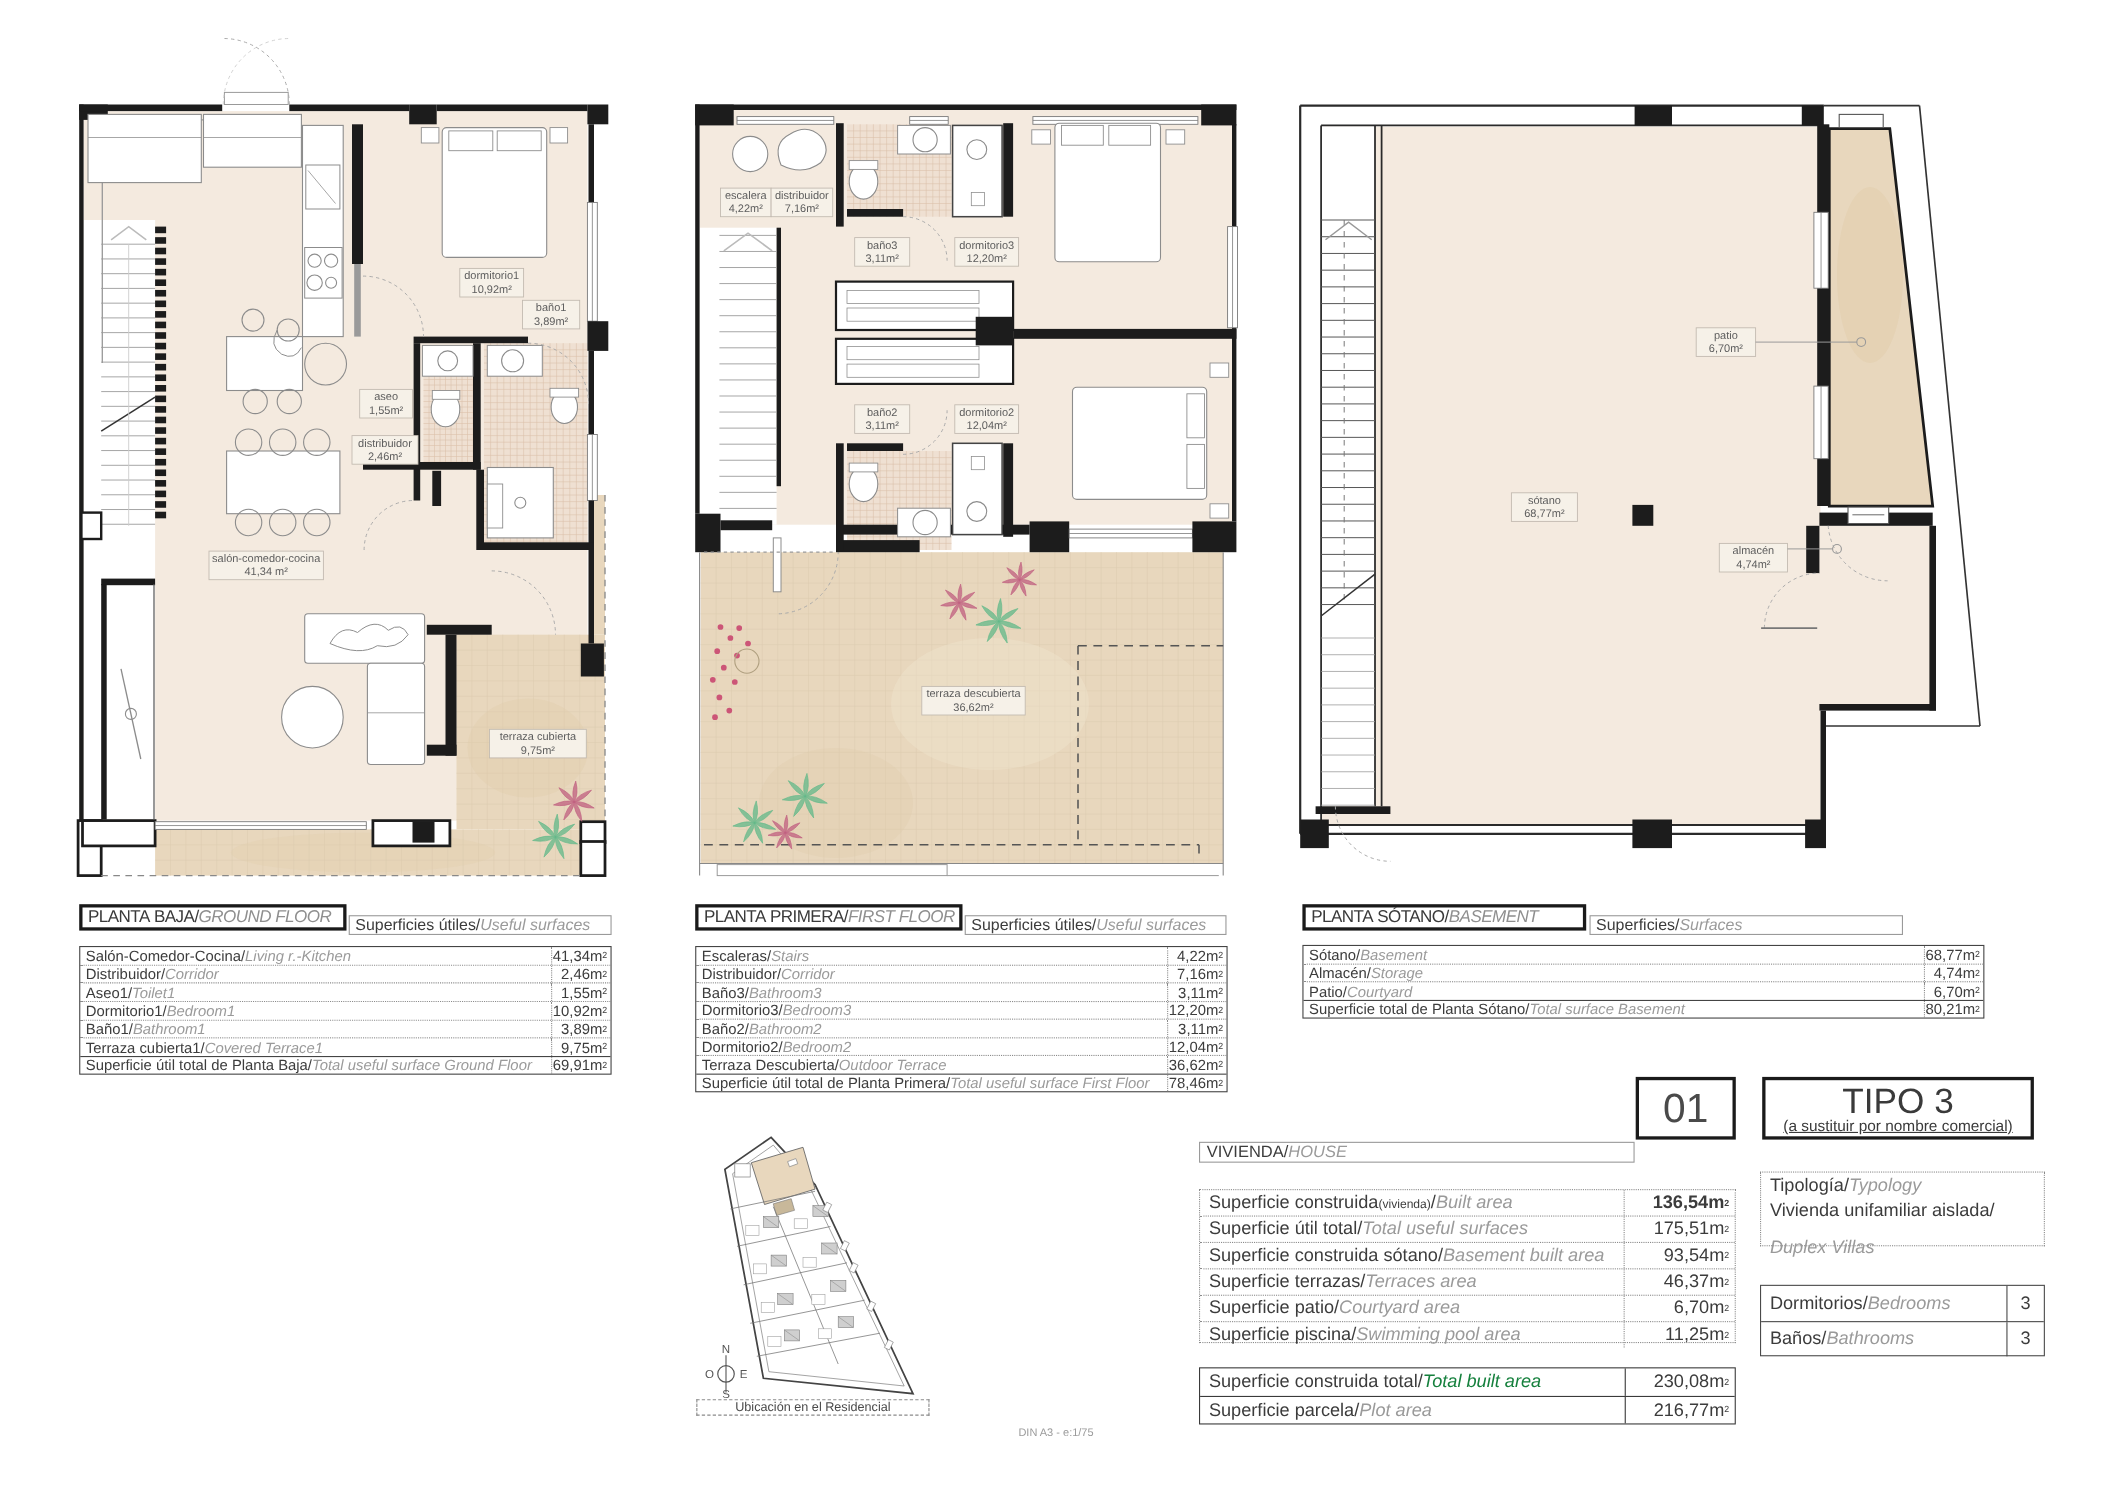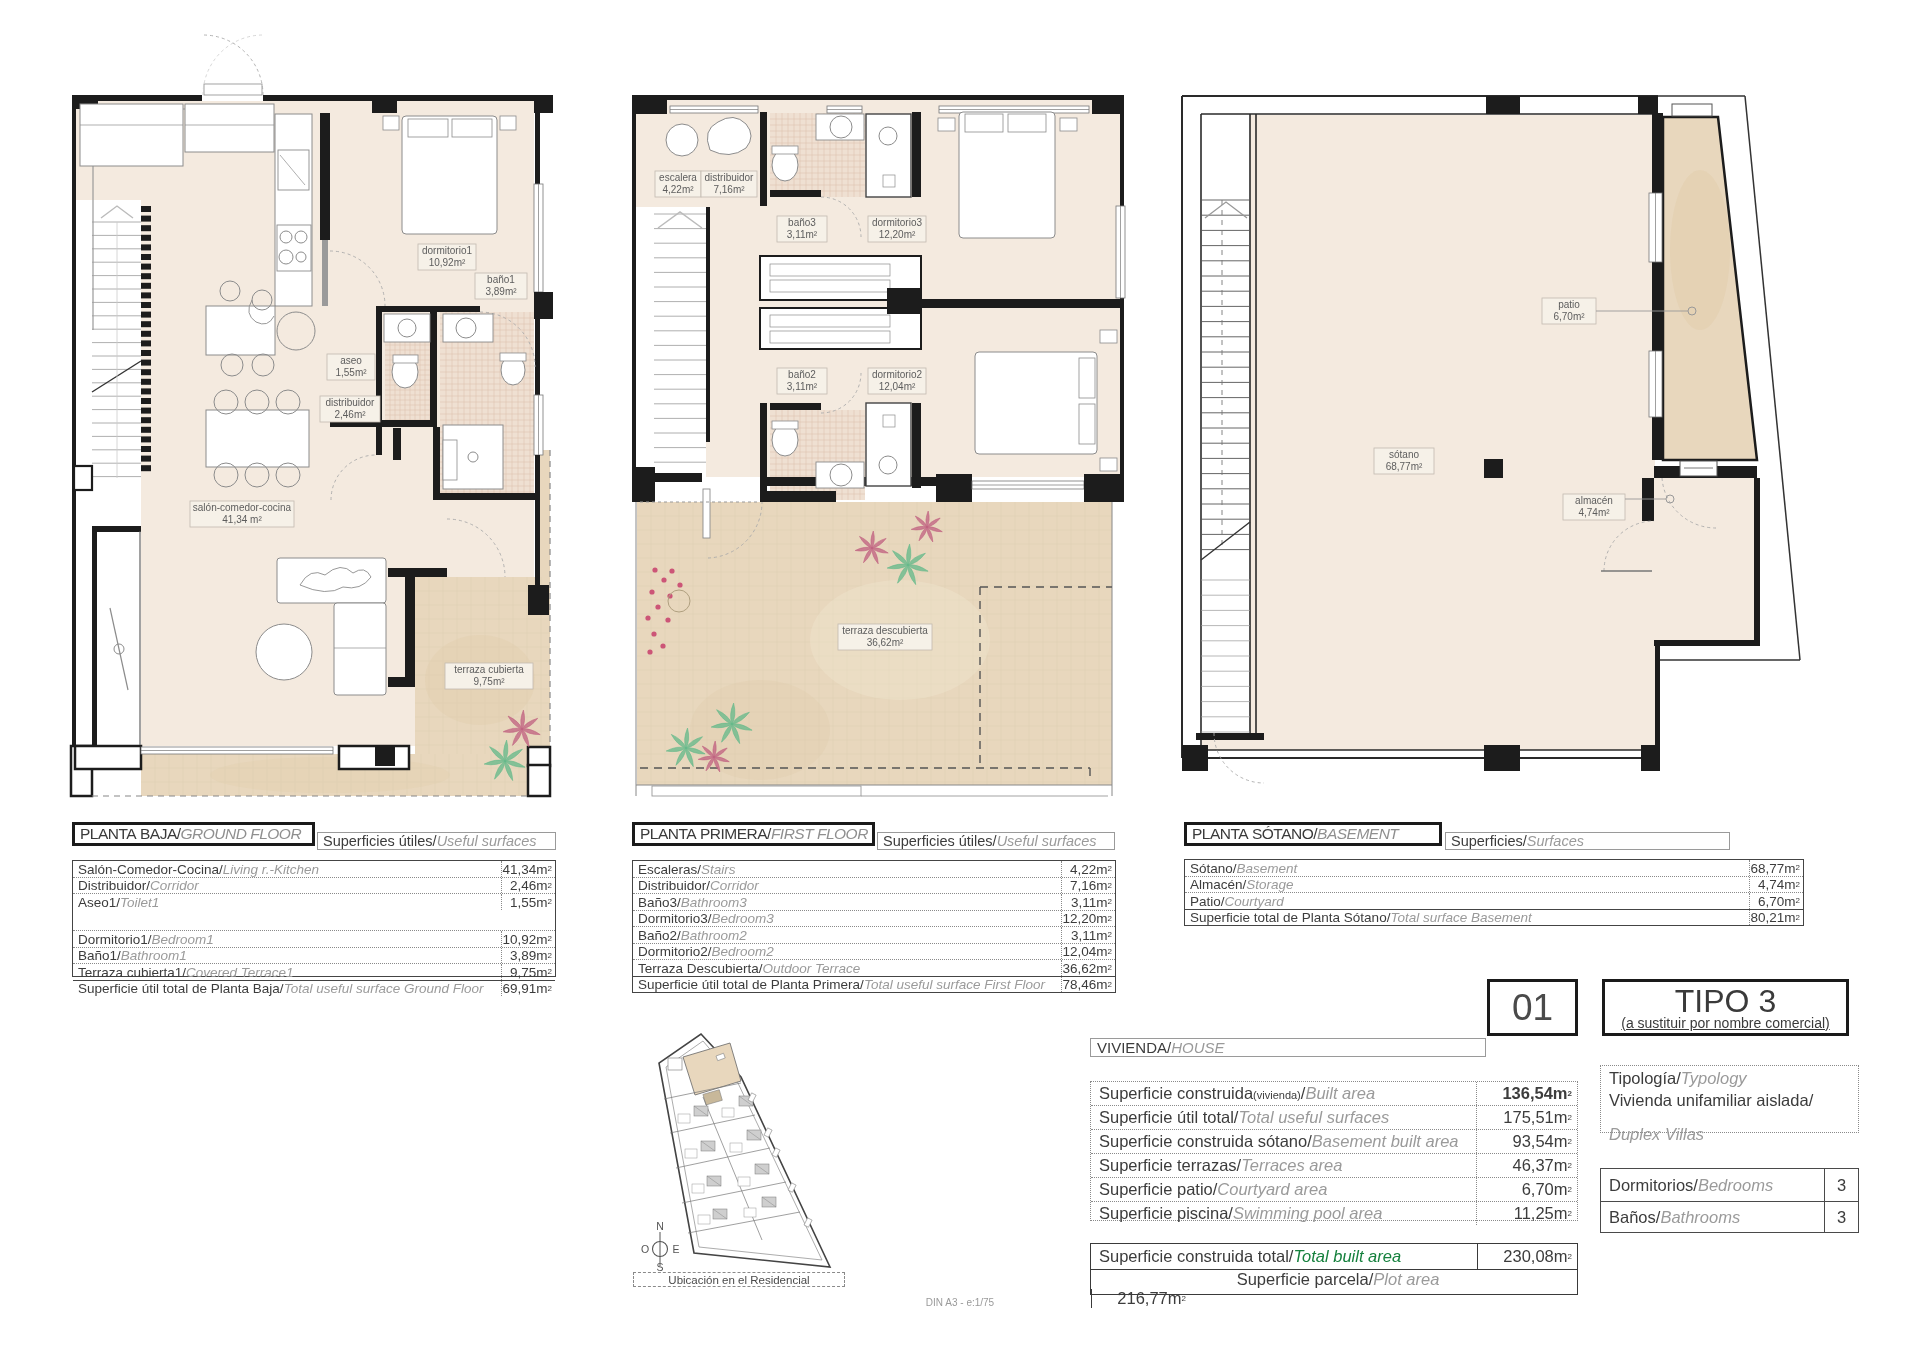--- a/index.html
+++ b/index.html
@@ -784,21 +784,21 @@
       <span class="num">41,34m<sup>2</sup></span>
     </div>
   <div class="frow" style="height:16px;">
       <span class="lab">Distribuidor/<span class="en">Corridor</span></span>
       <span class="num">2,46m<sup>2</sup></span>
     </div>
   <div class="frow" style="height:17px;">
       <span class="lab">Aseo1/<span class="en">Toilet1</span></span>
       <span class="num">1,55m<sup>2</sup></span>
     </div>
-  <div class="frow" style="height:17px;margin-top:20px;">
+  <div class="frow" style="height:17px;">
       <span class="lab">Dormitorio1/<span class="en">Bedroom1</span></span>
       <span class="num">10,92m<sup>2</sup></span>
     </div>
   <div class="frow" style="height:16px;">
       <span class="lab">Baño1/<span class="en">Bathroom1</span></span>
       <span class="num">3,89m<sup>2</sup></span>
     </div>
   <div class="frow" style="height:17px;">
       <span class="lab">Terraza cubierta1/<span class="en">Covered Terrace1</span></span>
       <span class="num">9,75m<sup>2</sup></span>
@@ -905,21 +905,21 @@
       <span style="flex:1;padding-left:8px;">Superficie piscina/<span style="font-style:italic;color:#9a9a9a;">Swimming pool area</span></span>
       <span style="width:95px;text-align:right;border-left:1px dotted #8a8a8a;align-self:stretch;display:flex;align-items:center;justify-content:flex-end;padding-right:5px;">11,25m<sup>2</sup></span>
     </div>
 </div>
 
 <div class="abs" style="left:1090px;top:1243px;width:488px;height:52px;border:1.5px solid #3a3a3a;box-sizing:border-box;font-size:16.5px;color:#3c3c3c;background:#fff;">
   <div style="display:flex;align-items:center;height:25px;">
       <span style="flex:1;padding-left:8px;">Superficie construida total/<span style="font-style:italic;color:#15803d;">Total built area</span></span>
       <span style="width:94px;text-align:right;border-left:1px solid #3a3a3a;align-self:stretch;display:flex;align-items:center;justify-content:flex-end;padding-right:5px;">230,08m<sup>2</sup></span>
     </div>
-  <div style="display:flex;align-items:center;height:24px;border-top:1px solid #3a3a3a;flex-direction:column;">
+  <div style="display:flex;align-items:center;height:24px;border-top:1px solid #3a3a3a;">
       <span style="flex:1;padding-left:8px;">Superficie parcela/<span style="font-style:italic;color:#9a9a9a;">Plot area</span></span>
       <span style="width:94px;text-align:right;border-left:1px solid #3a3a3a;align-self:stretch;display:flex;align-items:center;justify-content:flex-end;padding-right:5px;">216,77m<sup>2</sup></span>
     </div>
 </div>
 
 <div class="abs" style="left:1600px;top:1065px;width:259px;height:68px;border:1px dotted #8a8a8a;box-sizing:border-box;font-size:16.5px;color:#3c3c3c;padding:1px 0 0 8px;">
   <div style="line-height:22px;">Tipología/<span style="font-style:italic;color:#9a9a9a;">Typology</span></div>
   <div style="line-height:22px;">Vivienda unifamiliar aislada/</div>
   <div style="line-height:22px;font-style:italic;color:#9a9a9a;margin-top:12px;">Duplex Villas</div>
 </div>

